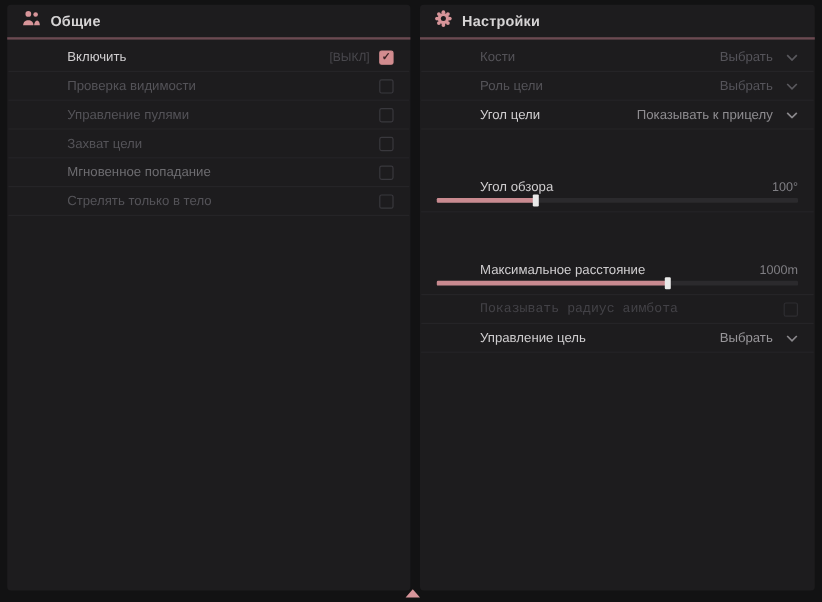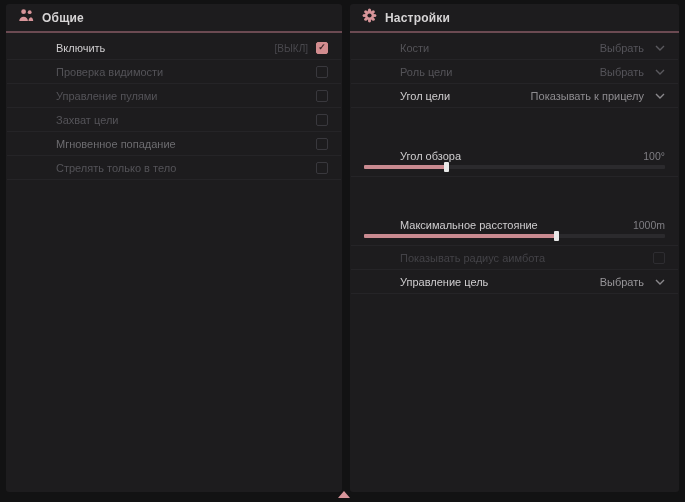--- a/index.html
+++ b/index.html
@@ -27,21 +27,21 @@
 
   .row {
     display:flex; align-items:center; justify-content:space-between;
     height:24px; padding:0 13px; margin:0 1px;
     border-bottom:1px solid #252427;
   }
   .lbl { font-size:11px;padding-left:36px; }
   .bright { color:#cfcdcf; }
   .dim    { color:#545358; }
   .mid    { color:#6d6c70; }
-  .faint  { color:#434247; }
+  .faint  { color:#434247;font-family:Liberation Mono, monospace; }
 
   .right-group { display:flex; align-items:flex-end; gap:8px; }
   .hint { font-size:10px; color:#49484d; }
 
   .cb {
     width:12px; height:12px; border-radius:2px;
     border:1px solid #39383d; background:transparent;
     display:flex; align-items:center; justify-content:center;
     font-size:9px; line-height:1; color:transparent;
   }

